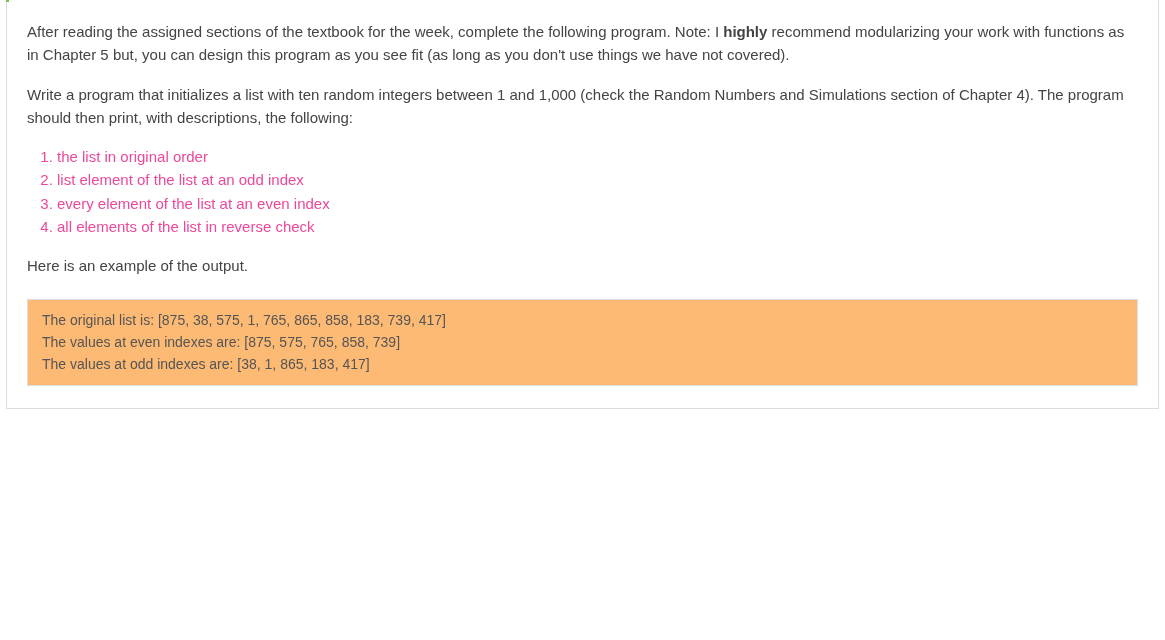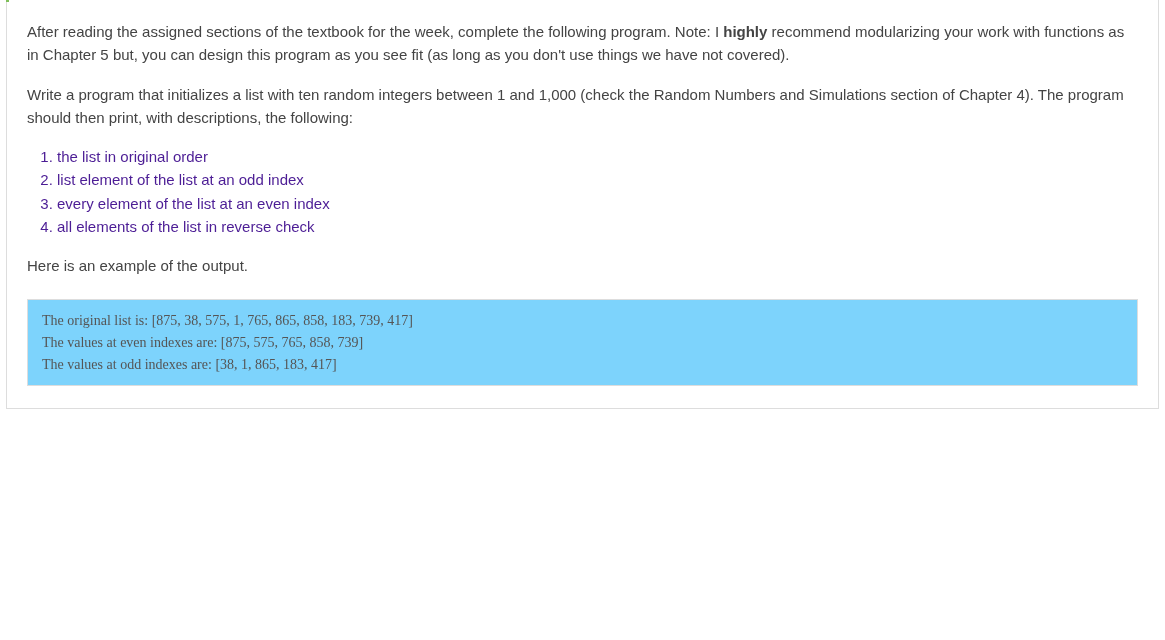--- a/index.html
+++ b/index.html
@@ -40,32 +40,32 @@
       margin-bottom: 22px;
     }
     .strong {
       font-weight: bold;
     }
     .underline {
     }
     ol {
       margin: 0 0 16px 0;
       padding-left: 30px;
-      color: #4c1d95;
+      color: #ec4899;
       font-size: 15px;
       line-height: 1.55;
     }
     ol li {
       margin-bottom: 0;
     }
     .code-block {
       border: 1px solid #ddd;
-      background: #7dd3fc;
+      background: #fdba74;
       padding: 10px 14px;
-      font-family: Liberation Serif, serif;
+      font-family: Liberation Sans, sans-serif;
       font-size: 14px;
       line-height: 1.55;
       color: #555;
       margin-top: 14px;
     }
     .code-line {
       white-space: pre;
     }
   </style>
 </head>

